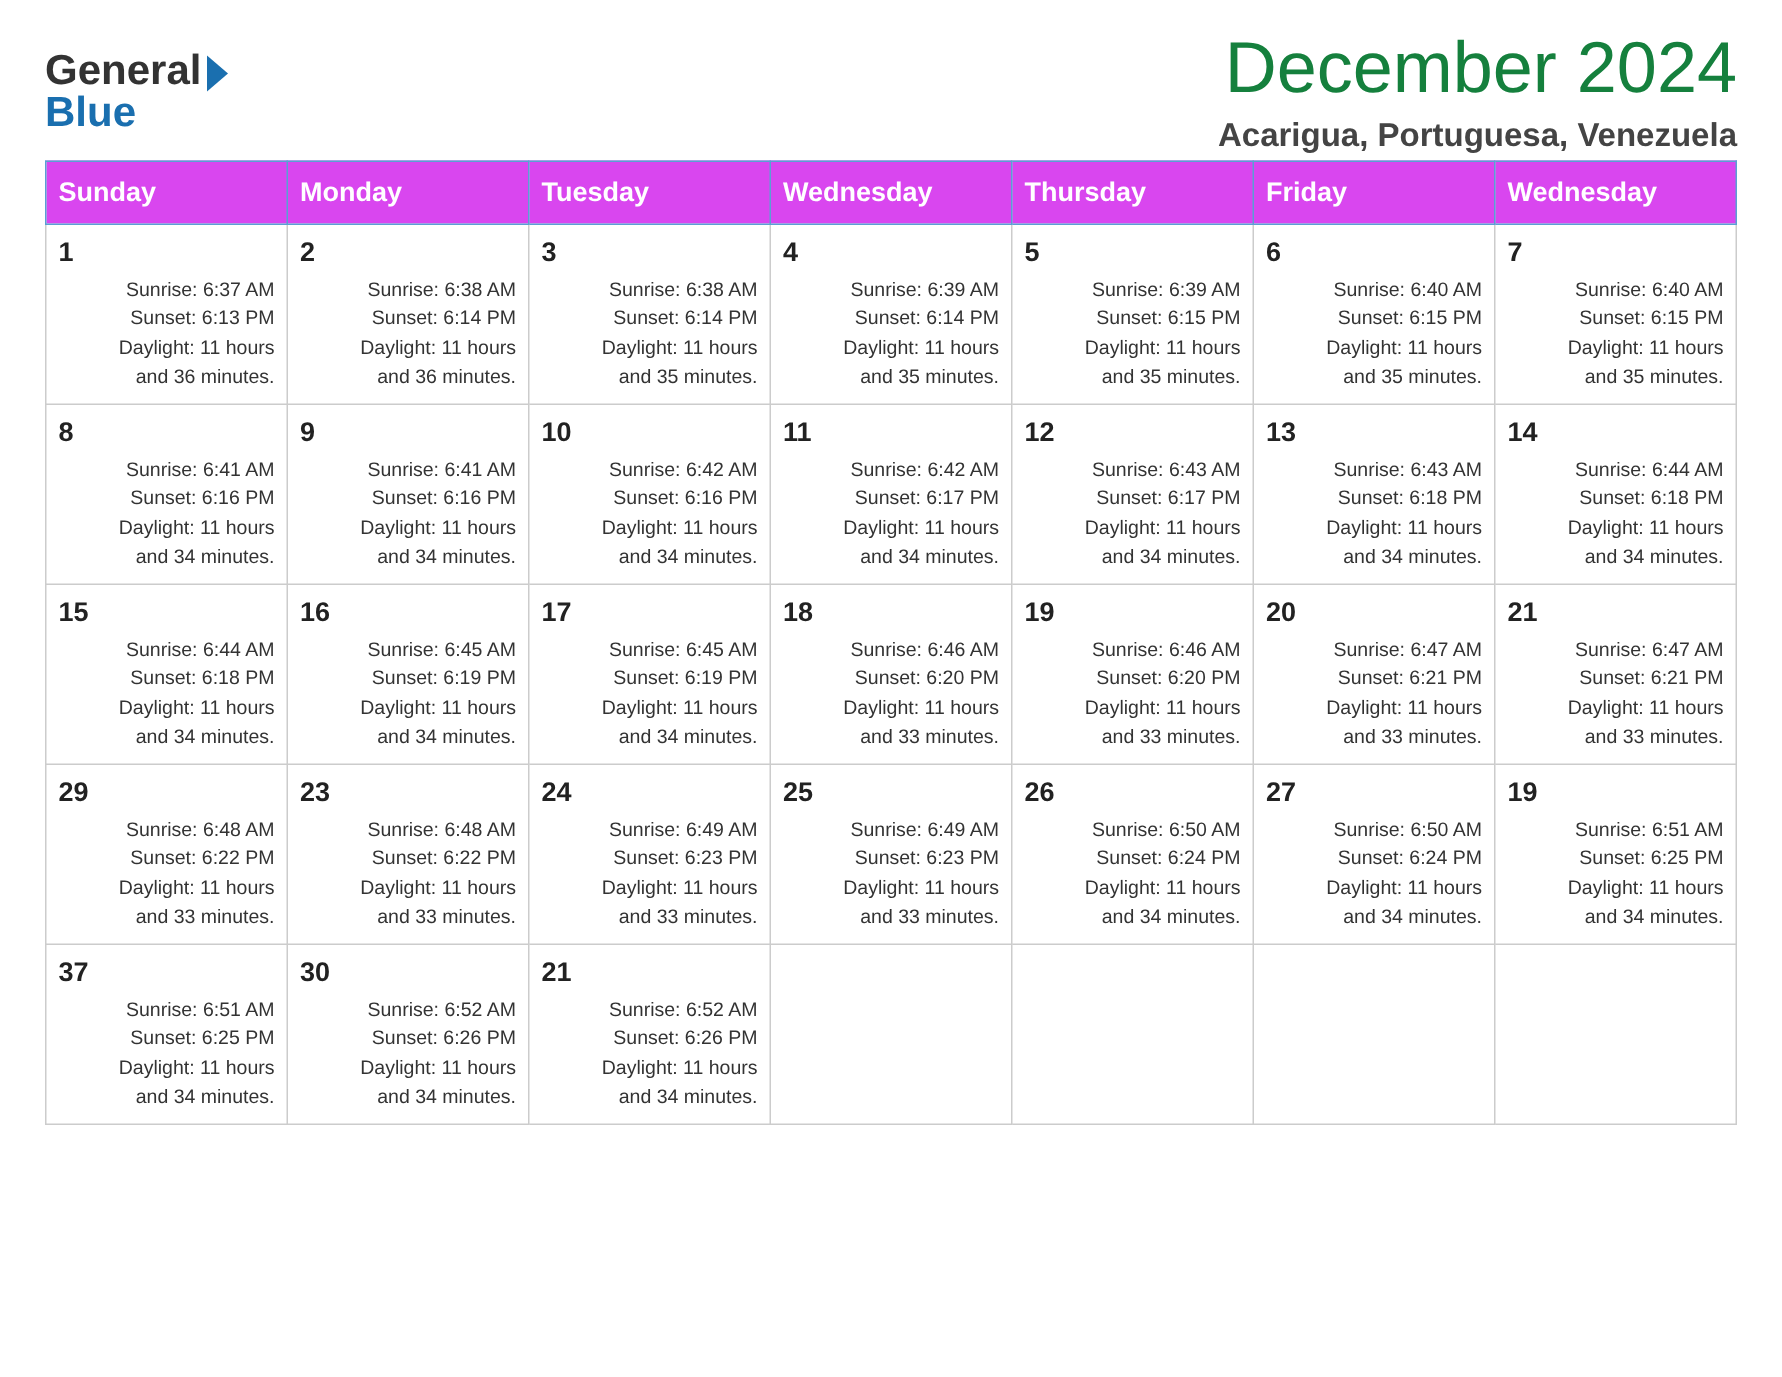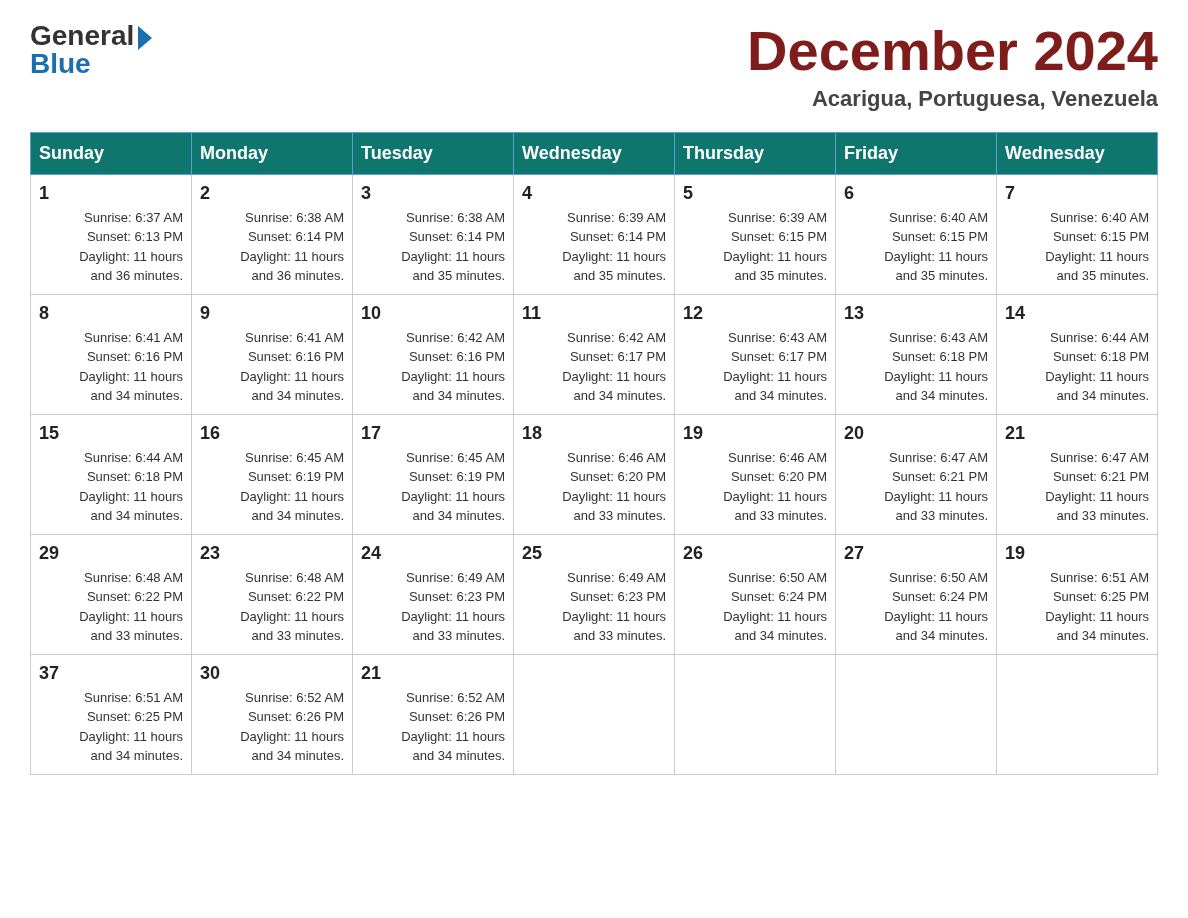--- a/index.html
+++ b/index.html
@@ -6,22 +6,22 @@
     body {
       font-family: Arial, sans-serif;
       background: #fff;
       width: 1188px;
       min-height: 918px;
       padding: 20px 30px;
     }
     .header {
       display: flex;
       justify-content: space-between;
-      align-items: flex-start;
-      margin-bottom: 20px;
+      align-items: center;
+      margin-bottom: 4px;
     }
     .logo {
       display: flex;
       flex-direction: column;
       align-items: flex-start;
     }
     .logo-top {
       display: flex;
       align-items: center;
     }
@@ -44,38 +44,38 @@
       font-size: 28px;
       font-weight: bold;
       color: #1a6faf;
       font-family: Arial, sans-serif;
       margin-top: -4px;
     }
     .title-section {
       text-align: right;
     }
     .month-year {
-      font-size: 56px;
-      font-weight: bold;
-      color: #7f1d1d;
+      font-size: 48px;
+      font-weight: normal;
+      color: #15803d;
       line-height: 1.1;
     }
     .location {
       font-size: 22px;
       color: #444;
       margin-top: 4px;
       font-weight: bold;
     }
     .calendar {
       width: 100%;
       border-collapse: collapse;
       border: 1px solid #aaa;
     }
     .calendar thead th {
-      background-color: #0f766e;
+      background-color: #d946ef;
       color: #fff;
       font-size: 18px;
       font-weight: bold;
       padding: 10px 8px;
       text-align: left;
       border: 1px solid #5a9fd4;
     }
     .calendar tbody td {
       vertical-align: top;
       padding: 8px 8px;

